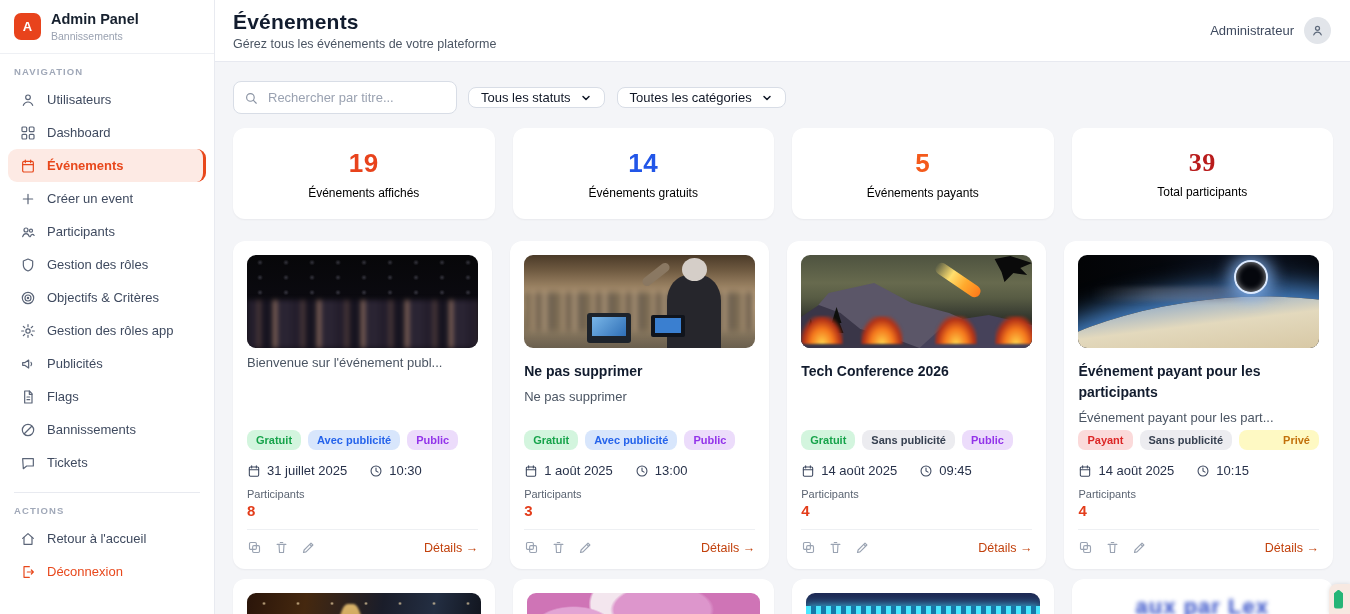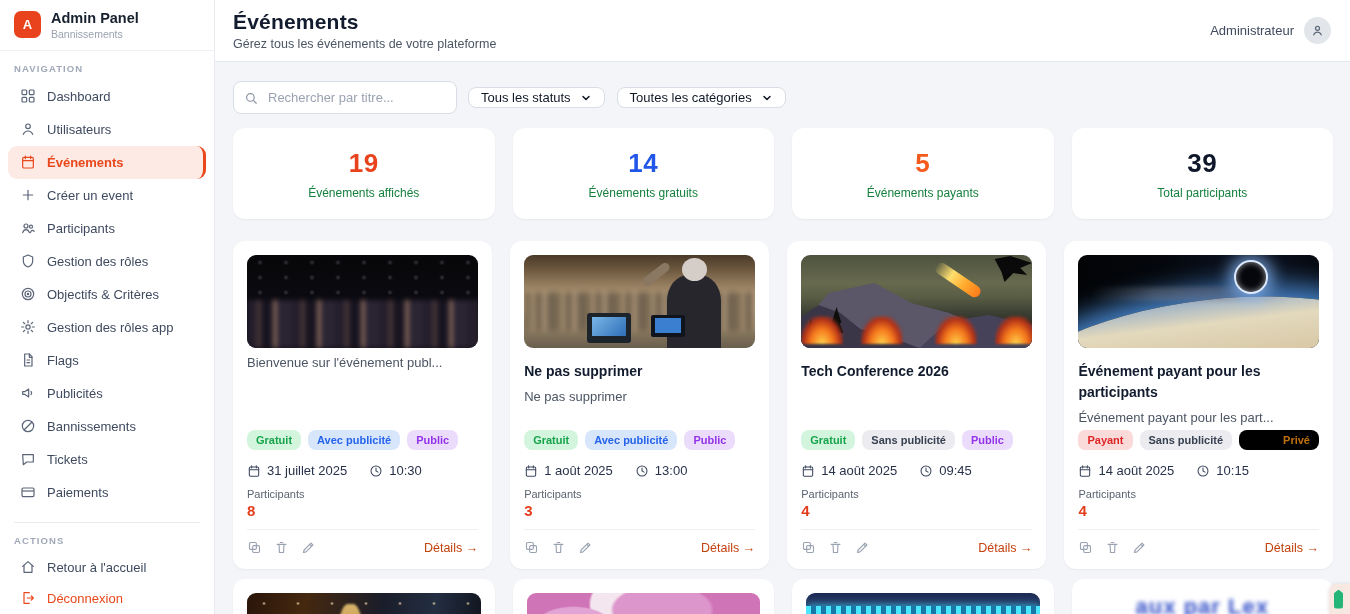--- a/index.html
+++ b/index.html
@@ -48,39 +48,39 @@
   .select.cat { margin-left:1px; }
   .select svg { width:12px; height:12px; color:#111827; }
 
   
   .stats-grid { display:grid; grid-template-columns:repeat(4,1fr); gap:18px; margin-top:14px; }
   .stat { background:#fff; border-radius:12px; height:91px; box-shadow:0 1px 2px rgba(20,24,40,.05); display:flex; flex-direction:column; align-items:center; justify-content:center; gap:7px; }
   .stat-value { font-size:26px; font-weight:800; letter-spacing:.5px; }
   .stat.s0 .stat-value { color:#e8431c; }
   .stat.s1 .stat-value { color:#2256e8; }
   .stat.s2 .stat-value { color:#f45a1c; }
-  .stat.s3 .stat-value { color:#0f172a; }
-  .stat-label { font-size:12px; color:#15803d; }
+  .stat.s3 .stat-value { color:#b91c1c;font-family:Liberation Serif, serif; }
+  .stat-label { font-size:12px; color:#000000; }
 
   
   .cards-grid { display:grid; grid-template-columns:repeat(4,1fr); gap:18px; margin-top:22px; }
   .cards-grid.row2 { margin-top:10px; }
   .card { background:#fff; border-radius:12px; box-shadow:0 1px 2px rgba(20,24,40,.05); padding:14px; height:328px; display:flex; flex-direction:column; }
   .card-img { height:93px; min-height:93px; border-radius:9px; position:relative; overflow:hidden; }
   .card-title { font-size:14px; font-weight:700; color:#121c2e; margin:13px 0 0; line-height:1.5; }
   .card-desc { font-size:13px; color:#4b5563; margin:7px 0 0; white-space:nowrap; overflow:hidden; text-overflow:ellipsis; }
   .spacer { flex:1; }
   .badges { display:flex; gap:7px; }
   .badge { font-size:11px; font-weight:700; padding:4px 9px; border-radius:8px; white-space:nowrap; }
   .b-green  { background:#d3f5de; color:#16a34a; }
   .b-blue   { background:#d8e6fc; color:#2563eb; }
   .b-purple { background:#ecdcfb; color:#9333ea; }
   .b-gray   { background:#ececf0; color:#374151; }
   .b-red    { background:#fbdada; color:#dc2626;border-radius:7px; }
-  .b-orange { background:#000000; color:#c2710c;padding-left:44px; }
+  .b-orange { background:#fef9c3; color:#c2710c;padding-left:44px; }
   .meta { display:flex; gap:22px; margin-top:13px; font-size:13px; color:#28324a; align-items:center; }
   .meta-item { display:flex; gap:6px; align-items:center; }
   .meta svg { width:14px; height:14px; color:#3c475e; }
   .plabel { font-size:11px; color:#5b6472; margin-top:10px; }
   .pcount { font-size:15px; font-weight:800; color:#e33c1a; margin-top:2px; }
   .card-divider { height:1px; background:#eef0f3; margin-top:10px; }
   .card-footer { display:flex; align-items:center; gap:12px; margin-top:10px; }
   .icon-btn { background:none; border:none; padding:0; color:#9aa3b2; cursor:pointer; display:flex; }
   .icon-btn svg { width:15px; height:15px; }
   .details { margin-left:auto; font-size:12.5px; font-weight:400; color:#c2410c; text-decoration:none; cursor:pointer; }
@@ -160,36 +160,36 @@
         <div class="brand-sub">Bannissements</div>
       </div>
     </div>
 
     <div class="nav-label">NAVIGATION</div>
 
     <nav>
       <a class="nav-item">
         <span class="nicon">
             <svg viewBox="0 0 24 24" fill="none" stroke="currentColor" stroke-width="1.8" stroke-linecap="round">
+              <circle cx="12" cy="8" r="3.5"></circle>
+              <path d="M5 20c1.5-3.5 4-5 7-5s5.5 1.5 7 5"></path>
+            </svg>
+          </span>
+        <span>Utilisateurs</span>
+      </a>
+      <a class="nav-item">
+        <span class="nicon">
+            <svg viewBox="0 0 24 24" fill="none" stroke="currentColor" stroke-width="1.8" stroke-linecap="round">
               <rect x="3" y="3" width="7" height="7" rx="1.5"></rect>
               <rect x="14" y="3" width="7" height="7" rx="1.5"></rect>
               <rect x="3" y="14" width="7" height="7" rx="1.5"></rect>
               <rect x="14" y="14" width="7" height="7" rx="1.5"></rect>
             </svg>
           </span>
         <span>Dashboard</span>
-      </a>
-      <a class="nav-item">
-        <span class="nicon">
-            <svg viewBox="0 0 24 24" fill="none" stroke="currentColor" stroke-width="1.8" stroke-linecap="round">
-              <circle cx="12" cy="8" r="3.5"></circle>
-              <path d="M5 20c1.5-3.5 4-5 7-5s5.5 1.5 7 5"></path>
-            </svg>
-          </span>
-        <span>Utilisateurs</span>
       </a>
       <a class="nav-item active">
         <span class="nicon">
             <svg viewBox="0 0 24 24" fill="none" stroke="currentColor" stroke-width="1.8" stroke-linecap="round">
               <rect x="4" y="5" width="16" height="16" rx="2"></rect>
               <path d="M8 3v4M16 3v4M4 10h16"></path>
             </svg>
           </span>
         <span>Événements</span>
       </a>
@@ -235,60 +235,51 @@
             <svg viewBox="0 0 24 24" fill="none" stroke="currentColor" stroke-width="1.8" stroke-linecap="round">
               <circle cx="12" cy="12" r="3.2"></circle>
               <path d="M12 2.5v3M12 18.5v3M2.5 12h3M18.5 12h3M5 5l2.1 2.1M16.9 16.9L19 19M19 5l-2.1 2.1M7.1 16.9L5 19"></path>
             </svg>
           </span>
         <span>Gestion des rôles app</span>
       </a>
       <a class="nav-item">
         <span class="nicon">
             <svg viewBox="0 0 24 24" fill="none" stroke="currentColor" stroke-width="1.8" stroke-linejoin="round">
+              <path d="M4 10v4h3l6 4V6l-6 4z"></path>
+              <path d="M16.5 9.5a4 4 0 010 5" stroke-linecap="round"></path>
+            </svg>
+          </span>
+        <span>Publicités</span>
+      </a>
+      <a class="nav-item">
+        <span class="nicon">
+            <svg viewBox="0 0 24 24" fill="none" stroke="currentColor" stroke-width="1.8" stroke-linejoin="round">
               <path d="M7 3h7l4 4v14H7z"></path>
               <path d="M14 3v5h4M10.5 12h4M10.5 16h4" stroke-linecap="round"></path>
             </svg>
           </span>
         <span>Flags</span>
-      </a>
-      <a class="nav-item">
-        <span class="nicon">
-            <svg viewBox="0 0 24 24" fill="none" stroke="currentColor" stroke-width="1.8" stroke-linejoin="round">
-              <path d="M4 10v4h3l6 4V6l-6 4z"></path>
-              <path d="M16.5 9.5a4 4 0 010 5" stroke-linecap="round"></path>
-            </svg>
-          </span>
-        <span>Publicités</span>
       </a>
       <a class="nav-item">
         <span class="nicon">
             <svg viewBox="0 0 24 24" fill="none" stroke="currentColor" stroke-width="1.8">
               <circle cx="12" cy="12" r="8.5"></circle>
               <path d="M18 6L6 18"></path>
             </svg>
           </span>
         <span>Bannissements</span>
       </a>
       <a class="nav-item">
         <span class="nicon">
             <svg viewBox="0 0 24 24" fill="none" stroke="currentColor" stroke-width="1.8" stroke-linejoin="round">
               <path d="M4 5.5h16v11h-10l-5 4z"></path>
             </svg>
           </span>
         <span>Tickets</span>
-      </a>
-      <a class="nav-item">
-        <span class="nicon">
-            <svg viewBox="0 0 24 24" fill="none" stroke="currentColor" stroke-width="1.8">
-              <rect x="3" y="6" width="18" height="13" rx="2"></rect>
-              <path d="M3 10.5h18"></path>
-            </svg>
-          </span>
-        <span>Paiements</span>
       </a>
     </nav>
 
     <div class="side-divider"></div>
     <div class="nav-label">ACTIONS</div>
 
     <a class="nav-item">
       <span class="nicon">
           <svg viewBox="0 0 24 24" fill="none" stroke="currentColor" stroke-width="1.8" stroke-linecap="round" stroke-linejoin="round">
             <path d="M4 11l8-7 8 7"></path>

